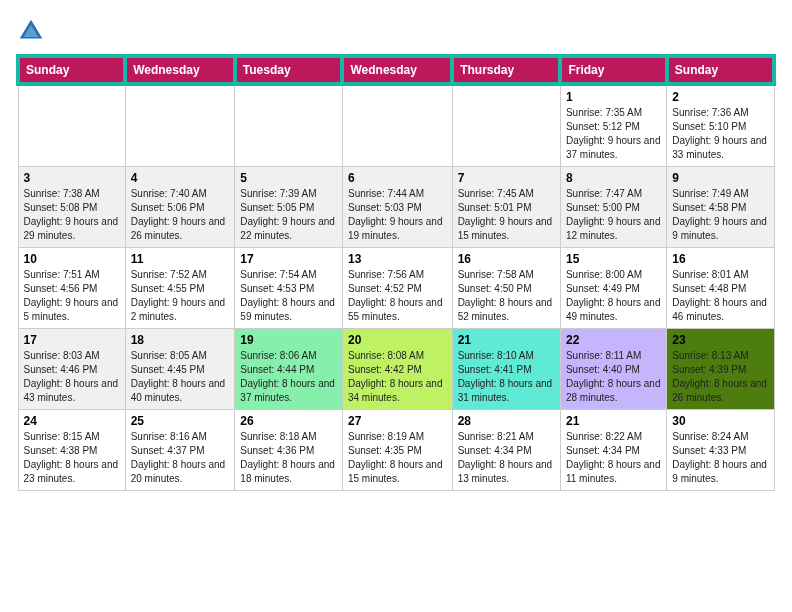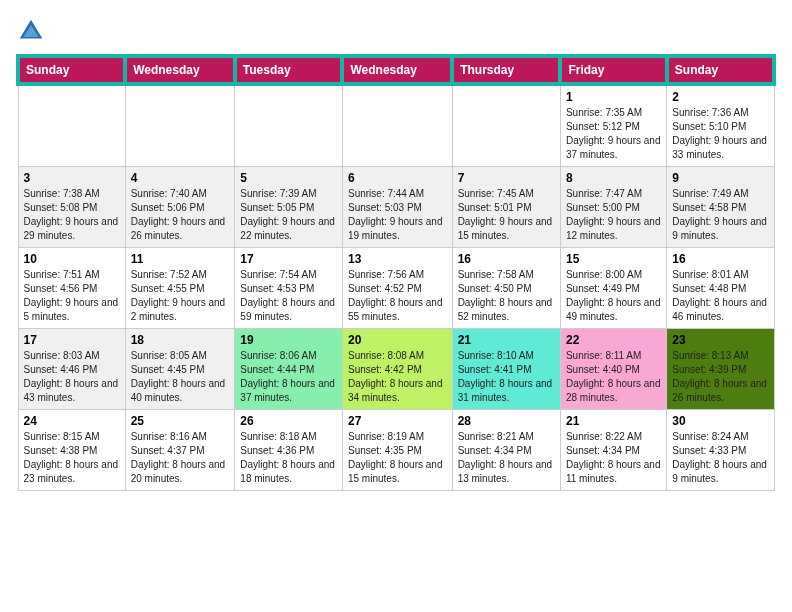--- a/index.html
+++ b/index.html
@@ -248,21 +248,21 @@
           <div class="day-info">Sunrise: 8:08 AM
 Sunset: 4:42 PM
 Daylight: 8 hours and 34 minutes.</div>
         </td>
         <td style="background: #5eead4;">
           <span class="day-num">21</span>
           <div class="day-info">Sunrise: 8:10 AM
 Sunset: 4:41 PM
 Daylight: 8 hours and 31 minutes.</div>
         </td>
-        <td style="background: #f9a8d4;">
+        <td style="background: #c4b5fd;">
           <span class="day-num">22</span>
           <div class="day-info">Sunrise: 8:11 AM
 Sunset: 4:40 PM
 Daylight: 8 hours and 28 minutes.</div>
         </td>
         <td style="background: #4d7c0f;">
           <span class="day-num">23</span>
           <div class="day-info">Sunrise: 8:13 AM
 Sunset: 4:39 PM
 Daylight: 8 hours and 26 minutes.</div>

